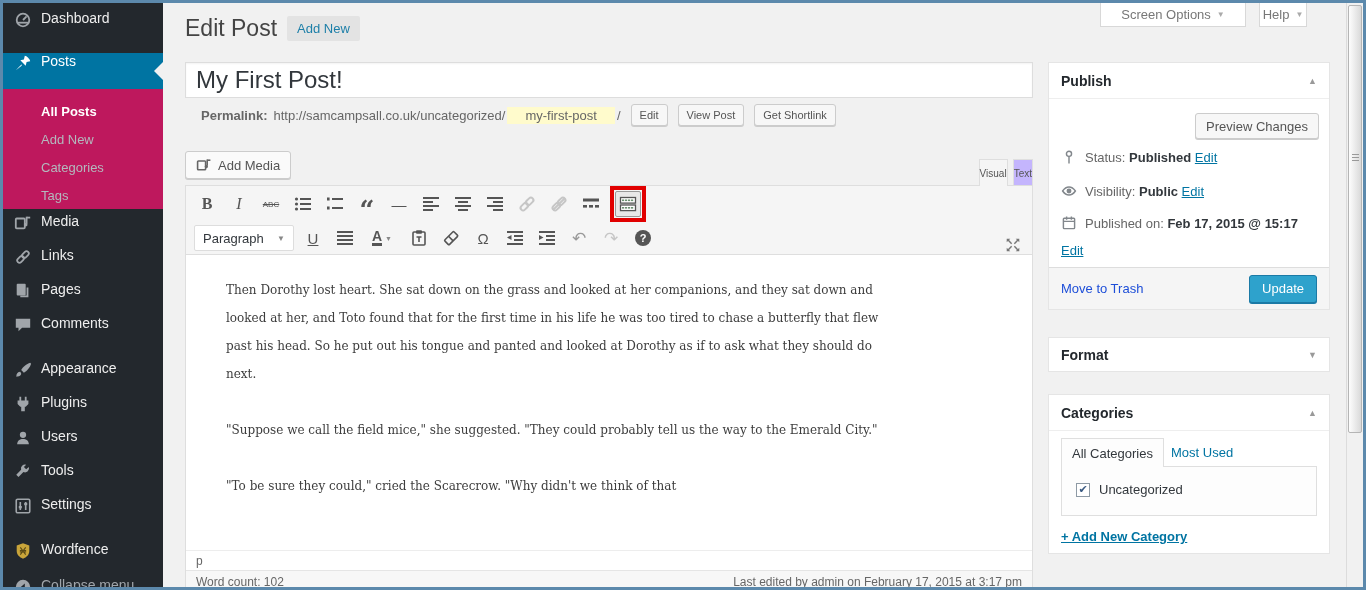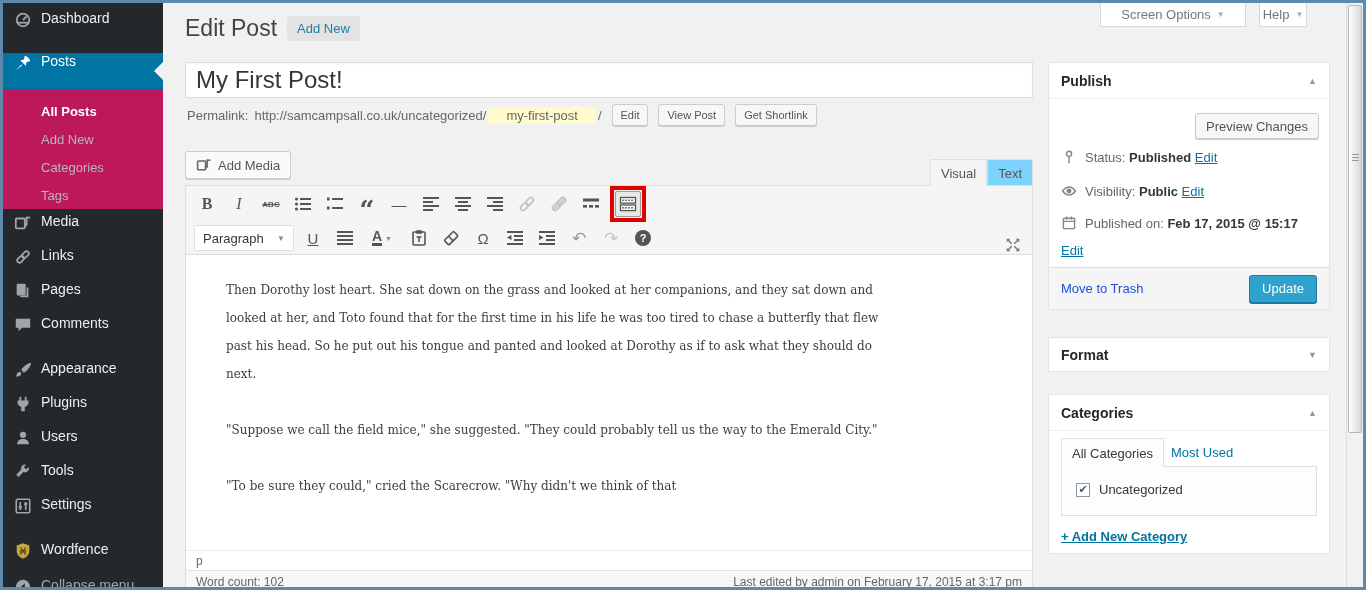--- a/index.html
+++ b/index.html
@@ -24,43 +24,43 @@
 
   
   .main { position:absolute; left:160px; top:0; right:17px; bottom:0; background:#f1f1f1; }
   .page-title-row { position:absolute; left:22px; top:12px; display:flex; align-items:center; gap:10px; }
   .page-title { font-size:23px; font-weight:400; color:#444; }
   .add-new-btn { background:#e3e3e3; color:#1d7fa8; font-size:13px; padding:5px 10px; border-radius:2px; cursor:pointer; }
 
   .title-input { position:absolute; left:22px; top:59px; width:848px; height:36px; border:1px solid #ddd; background:#fff; font-size:24px; color:#32373c; padding:0 10px; font-family:"Liberation Sans","DejaVu Sans",sans-serif; outline:none; box-shadow:inset 0 1px 2px rgba(0,0,0,.05); }
 
   .permalink-row { position:absolute; left:24px; top:101px; display:flex; align-items:center; font-size:13px; color:#666; gap:2px; }
-  .permalink-row .plabel { font-weight:normal; margin-right:4px; }
+  .permalink-row .plabel { font-weight:bold; margin-right:4px;margin-left:14px; }
   .slug-hl { background:#fffbcc; padding:1px 18px; }
   .btn-sm { border:1px solid #ccc; background:#f7f7f7; color:#555; font-size:11px; height:22px; padding:0 8px; border-radius:3px; margin-left:8px; display:inline-flex; align-items:center; cursor:pointer; box-shadow:0 1px 0 #ccc; }
 
   
   .editor-wrap { position:absolute; left:22px; top:145px; width:848px; height:443px; }
   .add-media-btn { position:absolute; left:0; top:3px; height:28px; border:1px solid #ccc; background:#fafafa; border-radius:3px; color:#555; font-size:13px; display:flex; align-items:center; gap:6px; padding:0 10px; cursor:pointer; box-shadow:0 1px 0 #ccc; }
   .add-media-btn svg { width:16px; height:16px; fill:#666; }
   .editor-tabs { position:absolute; right:0; top:11px; display:flex; }
-  .etab { height:27px; padding:0 10px; font-size:13px; color:#555; display:flex; align-items:center; cursor:pointer; }
+  .etab { height:27px; padding:0 0; font-size:10px; color:#555; display:flex; align-items:center; cursor:pointer; }
   .etab.active { background:#f5f5f5; border:1px solid #dedede; border-bottom:none; position:relative; z-index:2; margin-bottom:-1px; color:#555; }
-  .etab.inactive { background:#7dd3fc; border:1px solid #dfdfdf; border-bottom:none; }
+  .etab.inactive { background:#c4b5fd; margin-left:5px; border:1px solid #dfdfdf; border-bottom:none; }
   .editor-box { position:absolute; left:0; top:37px; width:848px; height:406px; border:1px solid #dedede; background:#fff; }
   .tb-row { background:#f5f5f5; display:flex; align-items:center; padding-left:8px; gap:6px; }
   .tb-row1 { height:36px; }
   .tb-row2 { height:33px; border-bottom:1px solid #dedede; }
   .tbtn { width:26px; height:26px; display:flex; align-items:center; justify-content:center; border-radius:2px; cursor:pointer; color:#555; font-size:15px; }
   .tbtn svg { width:20px; height:20px; fill:#555; }
   .tbtn.disabled { color:#c6c6c6; }
   .tbtn.disabled svg { fill:#c6c6c6; }
   .g-bold { font-weight:bold; font-family:"Liberation Serif",serif; font-size:16px; }
   .g-italic { font-style:italic; font-family:"Liberation Serif",serif; font-size:16px; }
-  .g-strike { font-size:8px; text-decoration:line-through; letter-spacing:0; font-weight:bold; }
+  .g-strike { font-size:8px; text-decoration:line-through; letter-spacing:0; font-weight:normal; }
   .g-quote { font-family:"DejaVu Serif",serif; font-size:26px; line-height:10px; padding-top:12px; font-weight:bold; }
   .g-underline { text-decoration:underline; font-size:15px; }
   .g-acolor { font-size:14px; font-weight:bold; border-bottom:3px solid #555; line-height:13px; }
   .g-undo { font-size:17px; color:#999; }
   .g-redo { font-size:17px; color:#c6c6c6; }
   .g-help { width:16px; height:16px; background:#555; color:#fff; border-radius:50%; font-size:11px; font-weight:bold; display:flex; align-items:center; justify-content:center; }
   .red-annotation { border:4px solid #e10000; padding:1px; display:flex; }
   .sink-btn { background:#e8e8e8; border:1px solid #999; }
   .para-select { width:100px; height:26px; background:#fff; border:1px solid #ddd; border-radius:2px; display:flex; align-items:center; justify-content:space-between; padding:0 8px; font-size:13px; color:#32373c; cursor:pointer; }
   .para-select .caret { font-size:8px; color:#888; }

